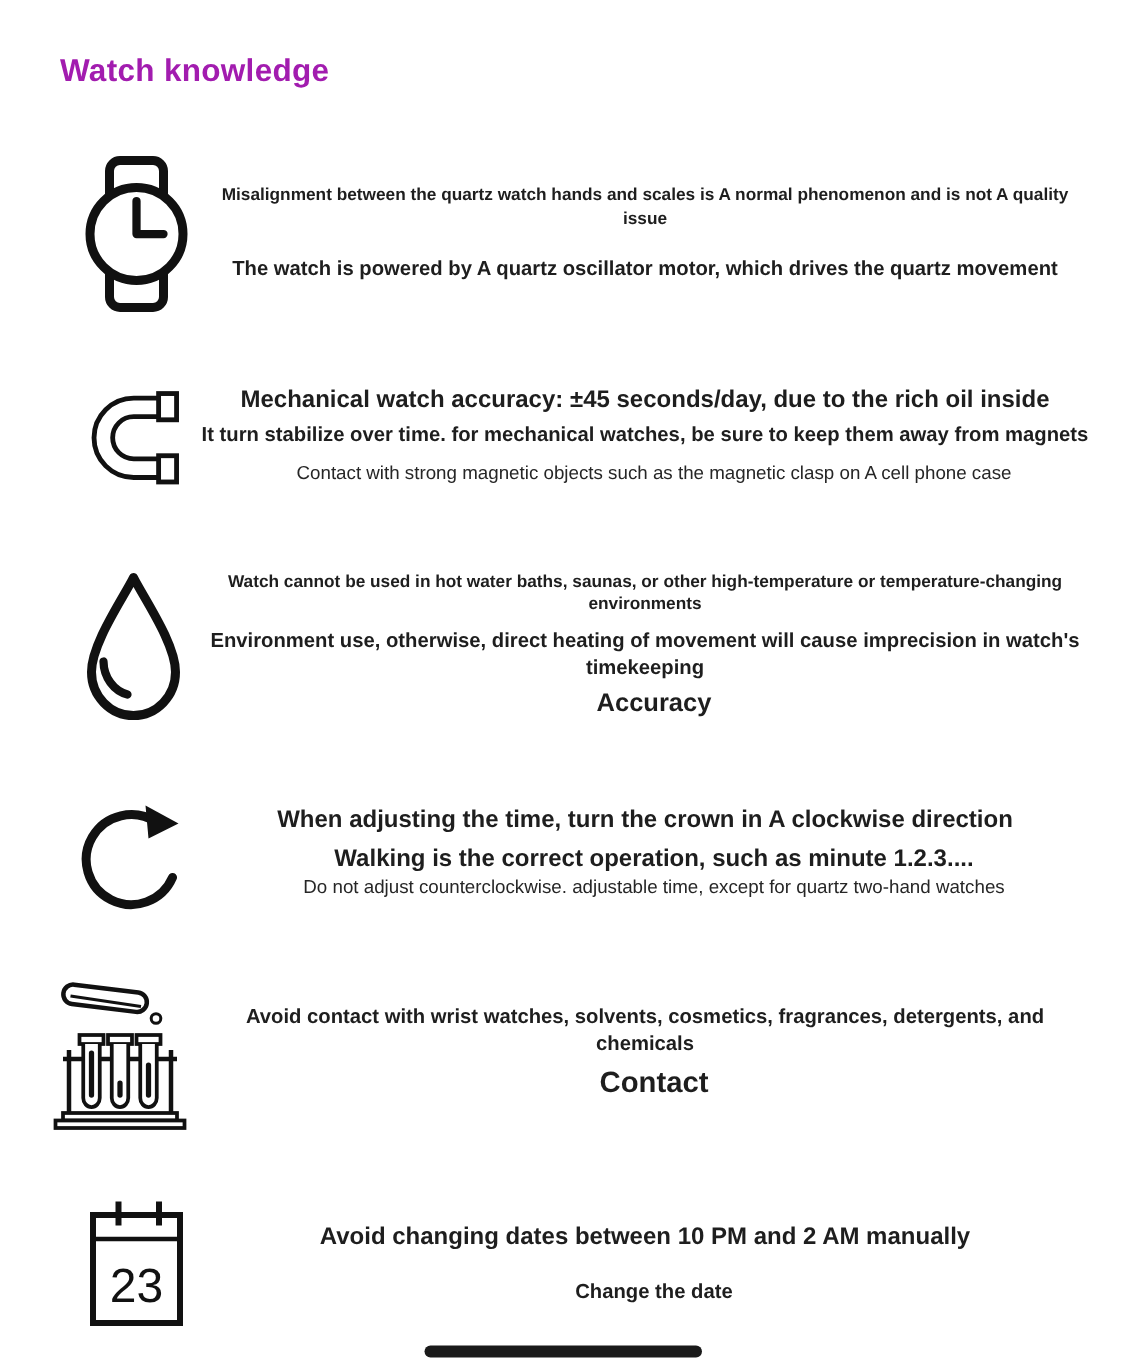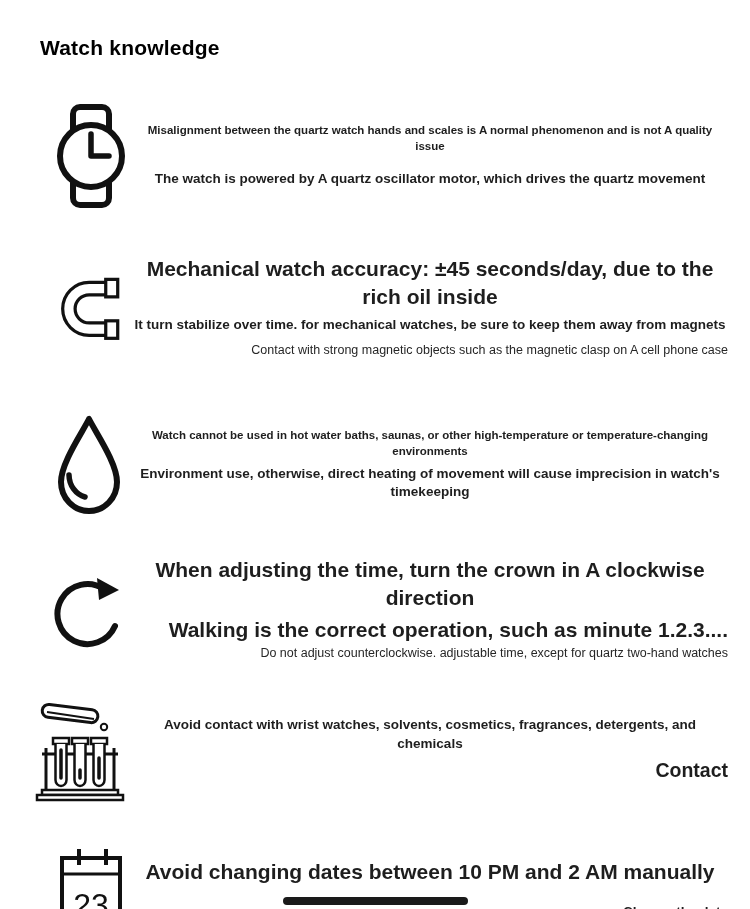--- a/index.html
+++ b/index.html
@@ -1,32 +1,32 @@
 <!DOCTYPE html>
 <html><head>
 <meta charset="utf-8">
 <style>
   html,body{margin:0;padding:0;}
   body{
     width:750px;height:909px;background:#ffffff;position:relative;overflow:hidden;
     font-family:"Liberation Sans", sans-serif;color:#1c1c1c;
   }
   .page-title{
-    padding:36px 0 0 40px;font-size:21px;font-weight:700;letter-spacing:.2px;color:#000000;
+    padding:36px 0 0 40px;font-size:21px;font-weight:700;letter-spacing:.2px;color:#a21caf;
   }
   .section{display:flex;align-items:center;padding-left:32px;}
   .icon-col{flex:0 0 94px;width:94px;display:flex;justify-content:flex-end;align-items:center;}
   .text-col{flex:1;padding:0 22px 0 6px;display:flex;flex-direction:column;justify-content:center;}
   .ln{line-height:1.35;color:#1e1e1e;}
   .ta-c{text-align:center;}
-  .ta-l{text-align:right;padding-left:12px;}
+  .ta-l{text-align:center;padding-left:12px;}
   .note-bold{font-size:11.5px;font-weight:700;}
   .note{font-size:12.5px;font-weight:500;color:#262626;}
   .em{font-size:13.5px;font-weight:700;}
-  .em-lg{font-size:21px;font-weight:700;}
+  .em-lg{font-size:16px;font-weight:700;}
   .heading{font-size:17px;font-weight:700;}
   .heading-xl{font-size:19.5px;font-weight:700;}
   .label{font-size:13.5px;font-weight:700;}
   .mt2{margin-top:16px;} .mt4{margin-top:4px;} .mt6{margin-top:6px;} .mt8{margin-top:8px;} .mt10{}
   .s1{margin-top:44px;min-height:104px;}
   .s2{margin-top:47px;min-height:64px;}
   .s3{margin-top:55px;min-height:102px;}
   .s4{margin-top:40px;min-height:92px;}
   .s5{margin-top:36px;min-height:104px;}
   .s6{margin-top:44px;min-height:88px;}
@@ -74,20 +74,21 @@
 <div class="section s3">
   <div class="icon-col">
     <svg width="74" height="102" viewBox="0 0 74 102">
       <path d="M37 5 C30 19, 9 49, 9 68 A28 29 0 0 0 65 68 C65 49, 44 19, 37 5 Z" fill="#fff" stroke="#111" stroke-width="6" stroke-linejoin="round"></path>
       <path d="M17 61 A21 23 0 0 0 33 83" fill="none" stroke="#111" stroke-width="5.5" stroke-linecap="round"></path>
     </svg>
   </div>
   <div class="text-col">
     <div class="ln note-bold ta-c">Watch cannot be used in hot water baths, saunas, or other high-temperature or temperature-changing environments</div>
     <div class="ln em ta-c mt6">Environment use, otherwise, direct heating of movement will cause imprecision in watch's timekeeping</div>
+    <div class="ln heading ta-l mt4">Accuracy</div>
   </div>
 </div>
 
 <div class="section s4">
   <div class="icon-col">
     <svg width="74" height="92" viewBox="0 0 74 92">
       <path d="M52 26 A30 30 0 1 0 63 63" fill="none" stroke="#111" stroke-width="6" stroke-linecap="round"></path>
       <path d="M45 15 L67 27 L47 37 Z" fill="#111"></path>
     </svg>
   </div>

